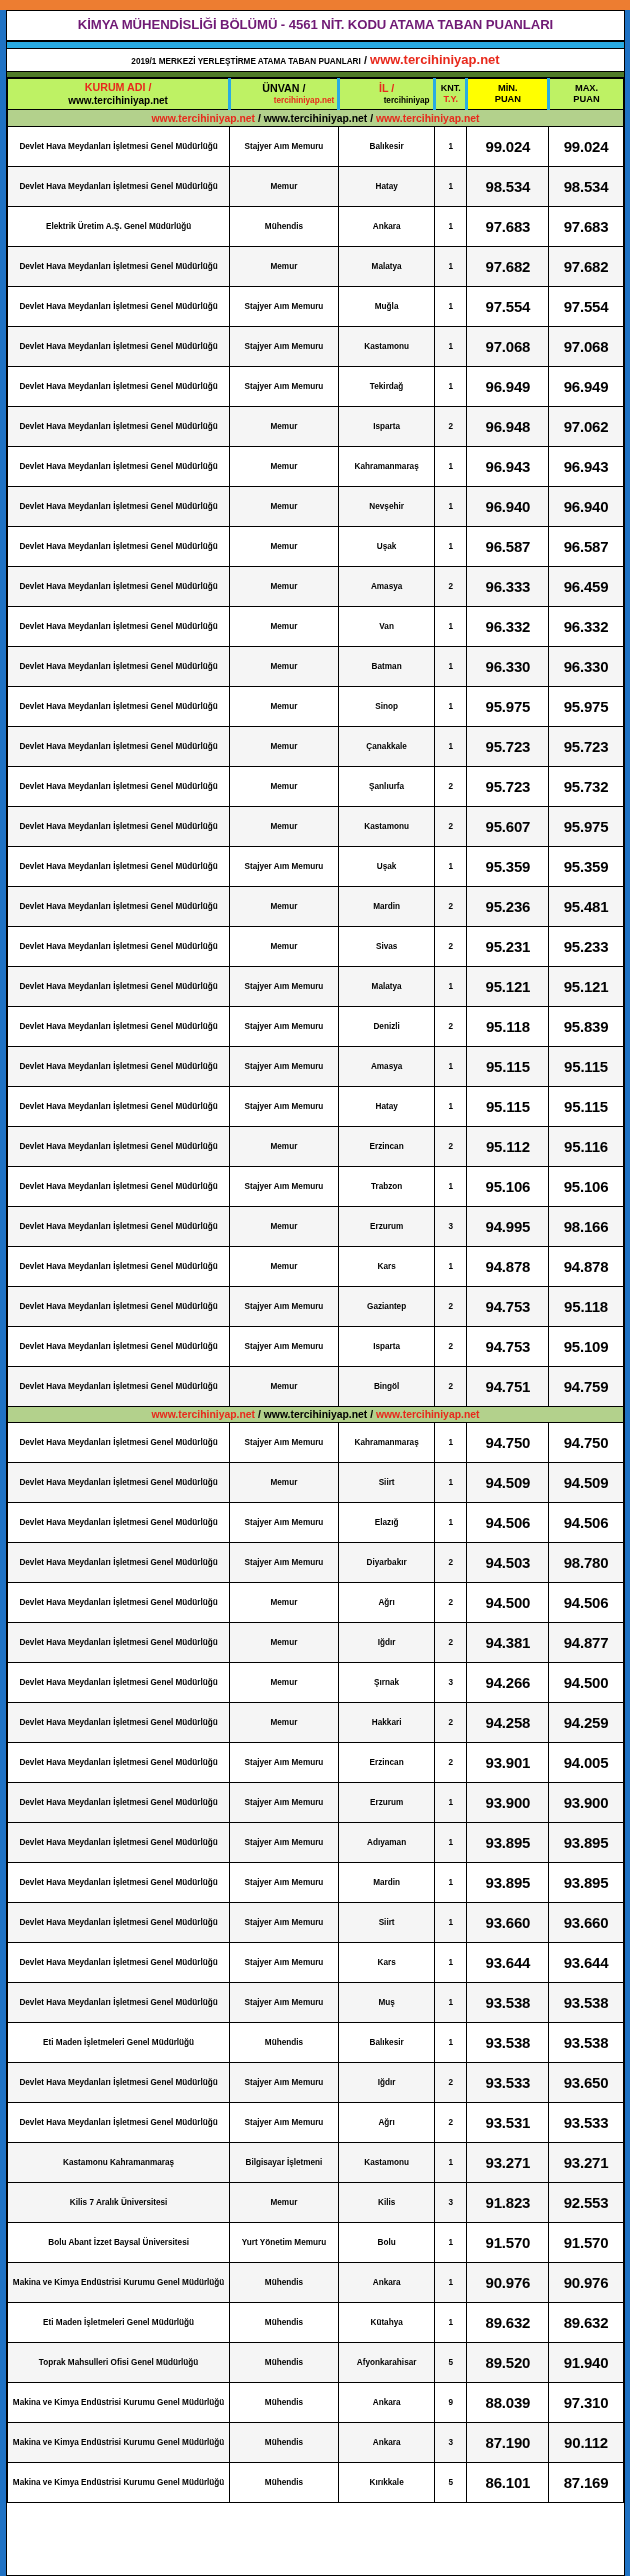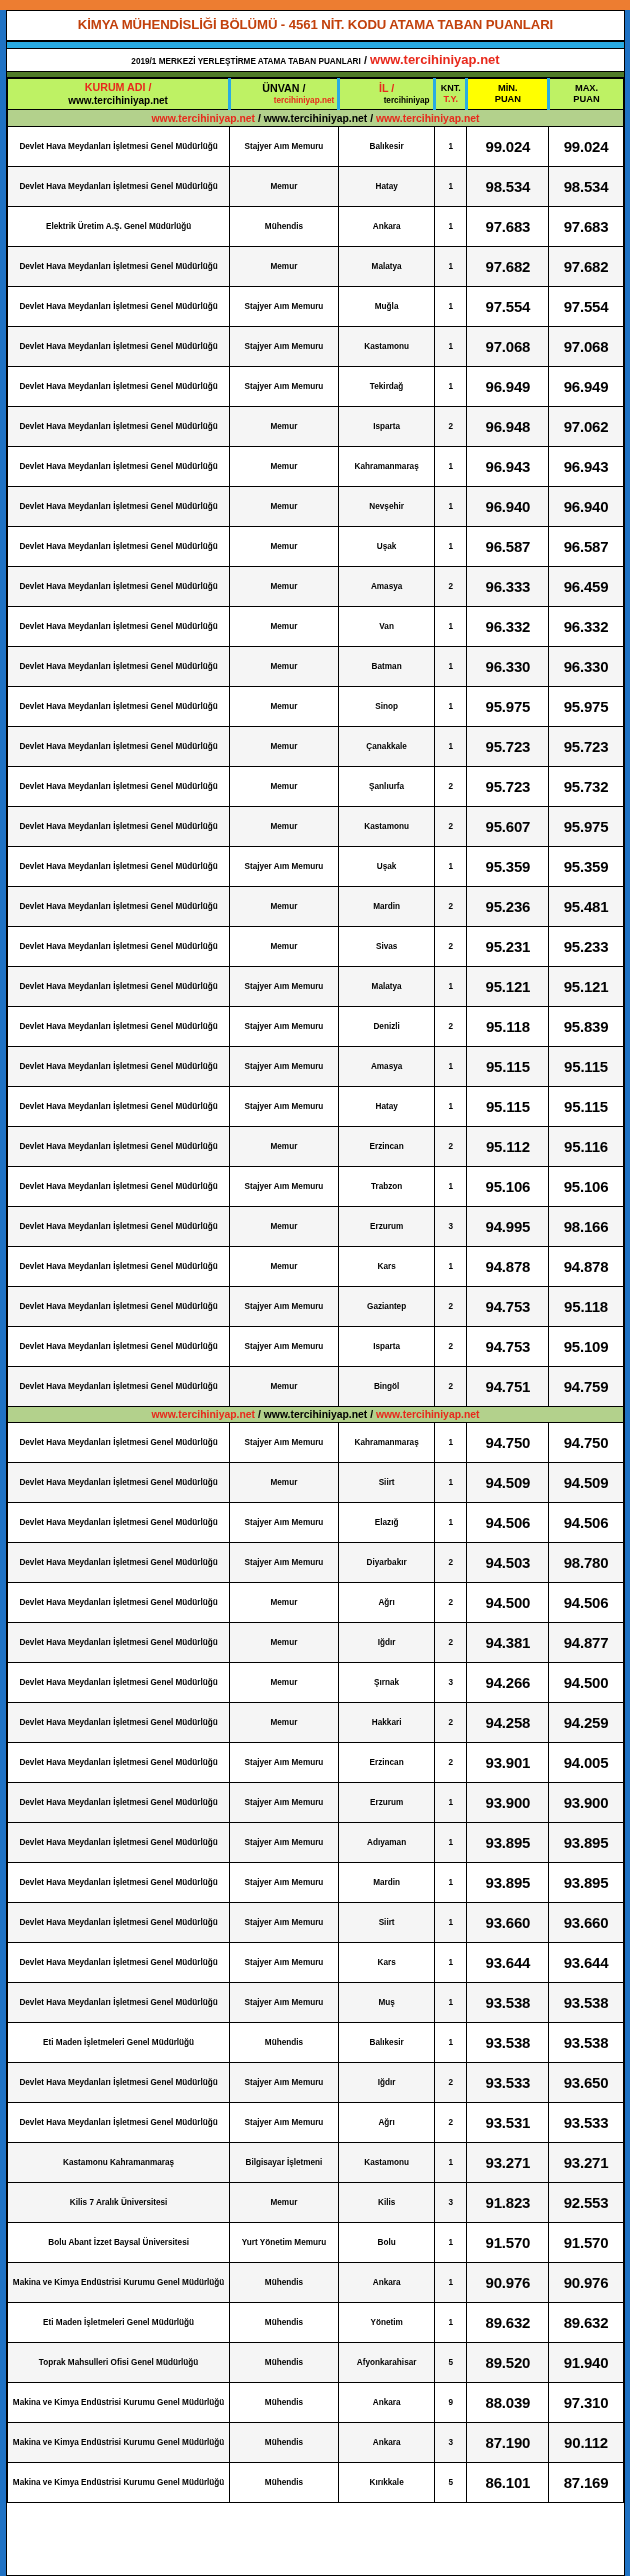--- a/index.html
+++ b/index.html
@@ -42,21 +42,21 @@
   
   .title-block {
     border-bottom: 1.4px solid #000;
     text-align: center;
     padding: 4.3px 21.4px 5.7px 21.4px;
   }
   .title-text {
     font-weight: bold;
     font-size: 13.2px;
     line-height: 1.45;
-    color: #c2410c;
+    color: #701a75;
     letter-spacing: -0.1px;
   }
   .cyan-bar {
     background: #29ABE2;
     height: 7.9px;
     border-top: 1.4px solid #000;
     border-bottom: 1.4px solid #000;
   }
   .subtitle-row {
     text-align: center;
@@ -642,21 +642,21 @@
               <td class="cell-kurum">Makina ve Kimya Endüstrisi Kurumu Genel Müdürlüğü</td>
               <td class="cell-unvan vsep-cyan">Mühendis</td>
               <td class="cell-il vsep-cyan">Ankara</td>
               <td class="cell-knt vsep-cyan">1</td>
               <td class="cell-min vsep-cyan">90.976</td>
               <td class="cell-max vsep-cyan">90.976</td>
             </tr>
             <tr class="data-row row-a">
               <td class="cell-kurum">Eti Maden İşletmeleri Genel Müdürlüğü</td>
               <td class="cell-unvan vsep-cyan">Mühendis</td>
-              <td class="cell-il vsep-cyan">Yönetim</td>
+              <td class="cell-il vsep-cyan">Kütahya</td>
               <td class="cell-knt vsep-cyan">1</td>
               <td class="cell-min vsep-cyan">89.632</td>
               <td class="cell-max vsep-cyan">89.632</td>
             </tr>
             <tr class="data-row row-b">
               <td class="cell-kurum">Toprak Mahsulleri Ofisi Genel Müdürlüğü</td>
               <td class="cell-unvan vsep-cyan">Mühendis</td>
               <td class="cell-il vsep-cyan">Afyonkarahisar</td>
               <td class="cell-knt vsep-cyan">5</td>
               <td class="cell-min vsep-cyan">89.520</td>

